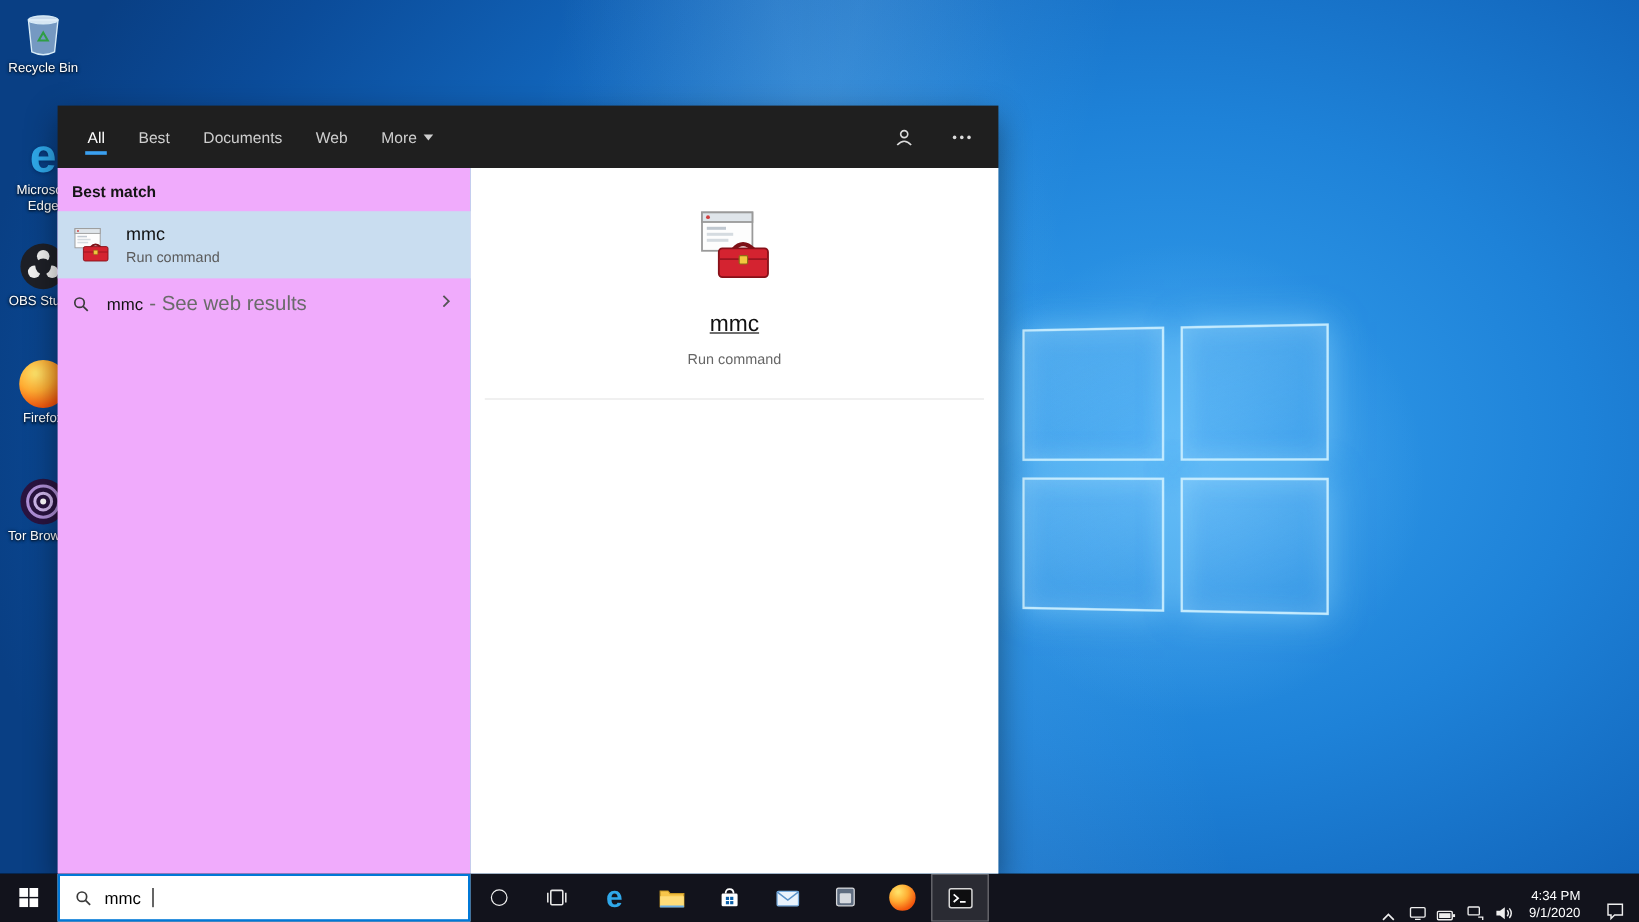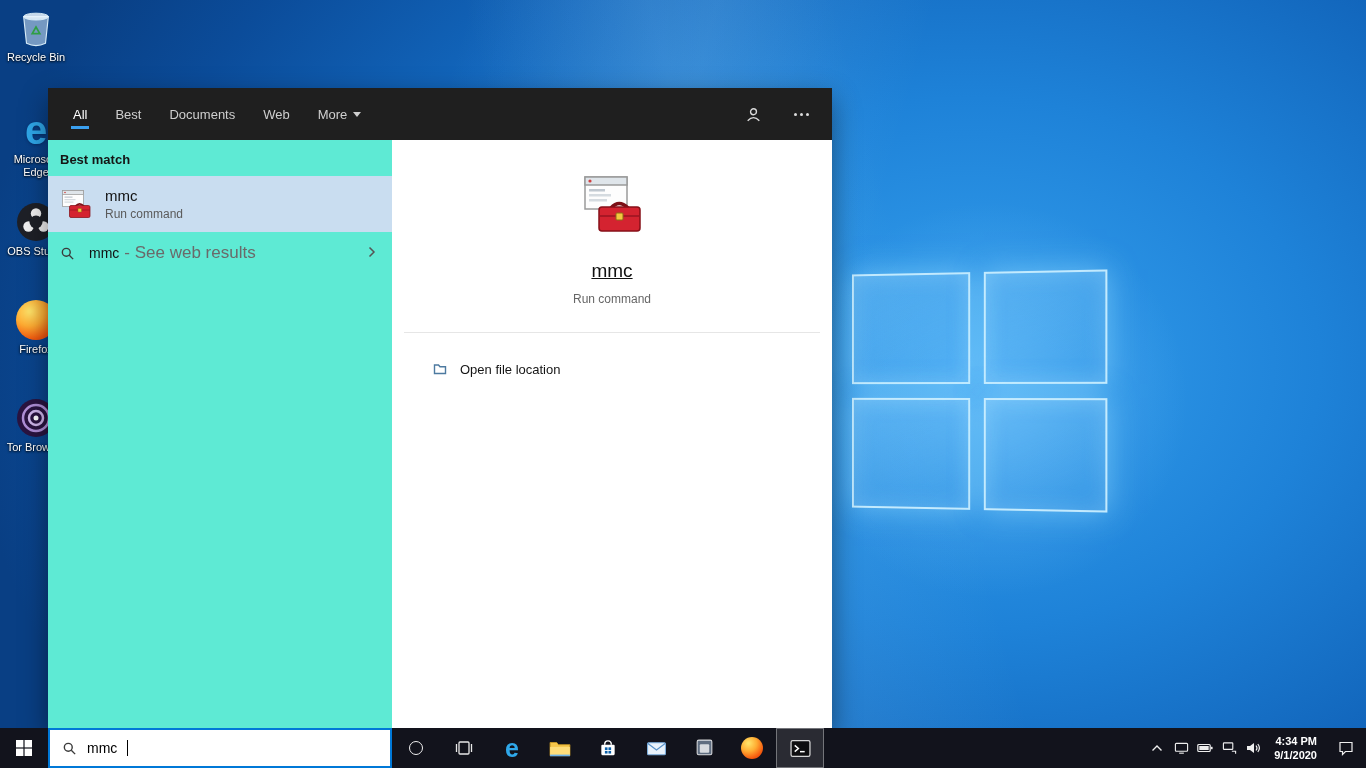--- a/index.html
+++ b/index.html
@@ -67,21 +67,21 @@
   .tab .caret-down { width: 0; height: 0; margin-left: 6px;
     border-left: 4px solid transparent; border-right: 4px solid transparent;
     border-top: 5px solid #cfcfcf; }
   .tabbar-right { position: absolute; right: 18px; top: 0; height: 100%;
     display: flex; align-items: center; gap: 22px; }
   .tab-iconbtn { width: 26px; height: 26px; display: flex; align-items: center; justify-content: center; }
   .dots { display: flex; gap: 3px; }
   .dots i { width: 3px; height: 3px; background: #dcdcdc; border-radius: 50%; display: block; }
 
   .flyout-body { flex: 1; display: flex; min-height: 0; }
-  .left-col { width: 344px; background: #5eead4; flex: 0 0 344px; }
+  .left-col { width: 344px; background: #f0abfc; flex: 0 0 344px; }
   .right-col { flex: 1; background: #ffffff; display: flex; flex-direction: column; }
 
   .section-title { font-size: 13px; font-weight: bold; color: #151515; margin: 12px 12px 9px; }
   .best-match {
     height: 56px; background: #c9ddf0; display: flex; align-items: center; padding: 0 12px;
   }
   .bm-text { margin-left: 13px; }
   .bm-title { font-size: 15px; color: #111; }
   .bm-sub { font-size: 12px; color: #5a5a5a; margin-top: 3px; }
 
@@ -108,21 +108,21 @@
     width: 344px; flex: 0 0 344px; background: #fff; border: 2px solid #0078d7;
     display: flex; align-items: center; padding-left: 12px; gap: 10px;
   }
   .tb-search-text { font-size: 14px; color: #000; }
   .caret-line { width: 1px; height: 16px; background: #000; }
   .cortana-ring { width: 14px; height: 14px; border: 1.6px solid #f0f0f0; border-radius: 50%; }
   .ff-ball-sm { width: 22px; height: 22px; border-radius: 50%;
     background: radial-gradient(circle at 34% 28%, #ffe066 4%, #ffad33 38%, #f4590e 72%, #cf3a0b 100%); }
   .edge-glyph-sm { font-size: 25px; font-weight: bold; color: #2fa8ea; line-height: 25px; }
 
-  .tray { margin-left: auto; display: flex; align-items: center; font-weight: bold; }
+  .tray { margin-left: auto; display: flex; align-items: flex-end; }
   .tray-btn { width: 24px; display: flex; align-items: center; justify-content: center; }
   .tray-clock { padding: 0 9px; display: flex; flex-direction: column; align-items: flex-end;
     justify-content: center; color: #fff; font-size: 11px; line-height: 14px; }
   .tray-ac { width: 40px; display: flex; align-items: center; justify-content: center; }
 </style>
 </head>
 <body>
 
 <div class="desktop">
   <div class="win-glow"></div>
@@ -276,26 +276,20 @@
           <line x1="19" y1="44" x2="60" y2="44" stroke="#9a1520" stroke-width="1.5"></line>
           <rect x="36" y="41" width="7" height="7" rx="1" fill="#f3c73f" stroke="#8d6d15"></rect>
         </svg>
         <div class="preview-title">mmc</div>
         <div class="preview-sub">Run command</div>
       </div>
 
       <div class="divider"></div>
 
       <div class="actions">
-        <div class="action">
-          <svg viewBox="0 0 16 16" width="16" height="16" fill="none" stroke="#4d7aa0" stroke-width="1.4">
-            <path d="M2.5 4 H6.5 L8 5.8 H13.5 V12.5 H2.5 Z"></path>
-          </svg>
-          <span>Open file location</span>
-        </div>
       </div>
     </div>
   </div>
 </div>
 
 <div class="taskbar">
 
   <div class="tb-btn">
     <svg viewBox="0 0 16 16" width="16" height="16">
       <rect x="0" y="0" width="7.4" height="7.4" fill="#fff"></rect>

